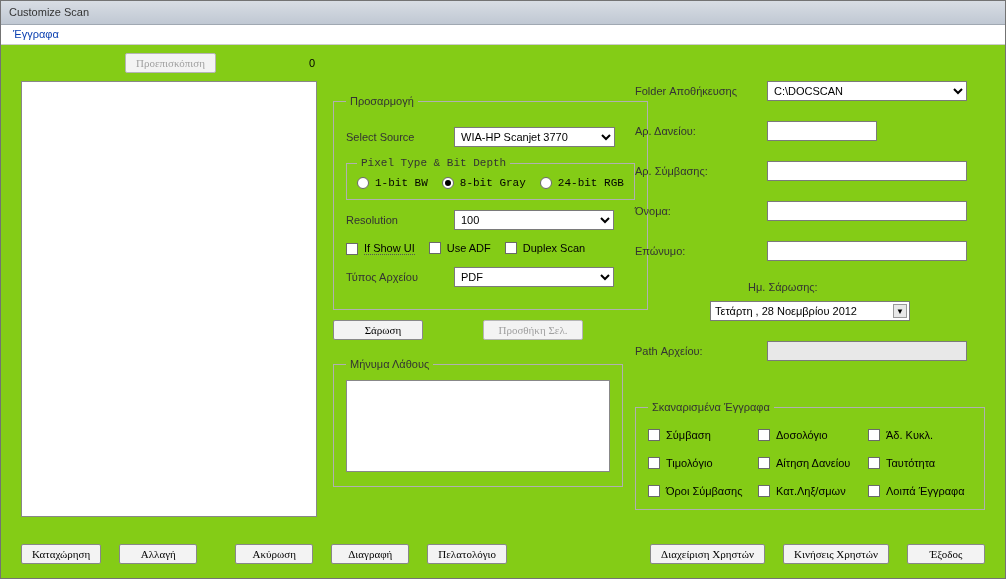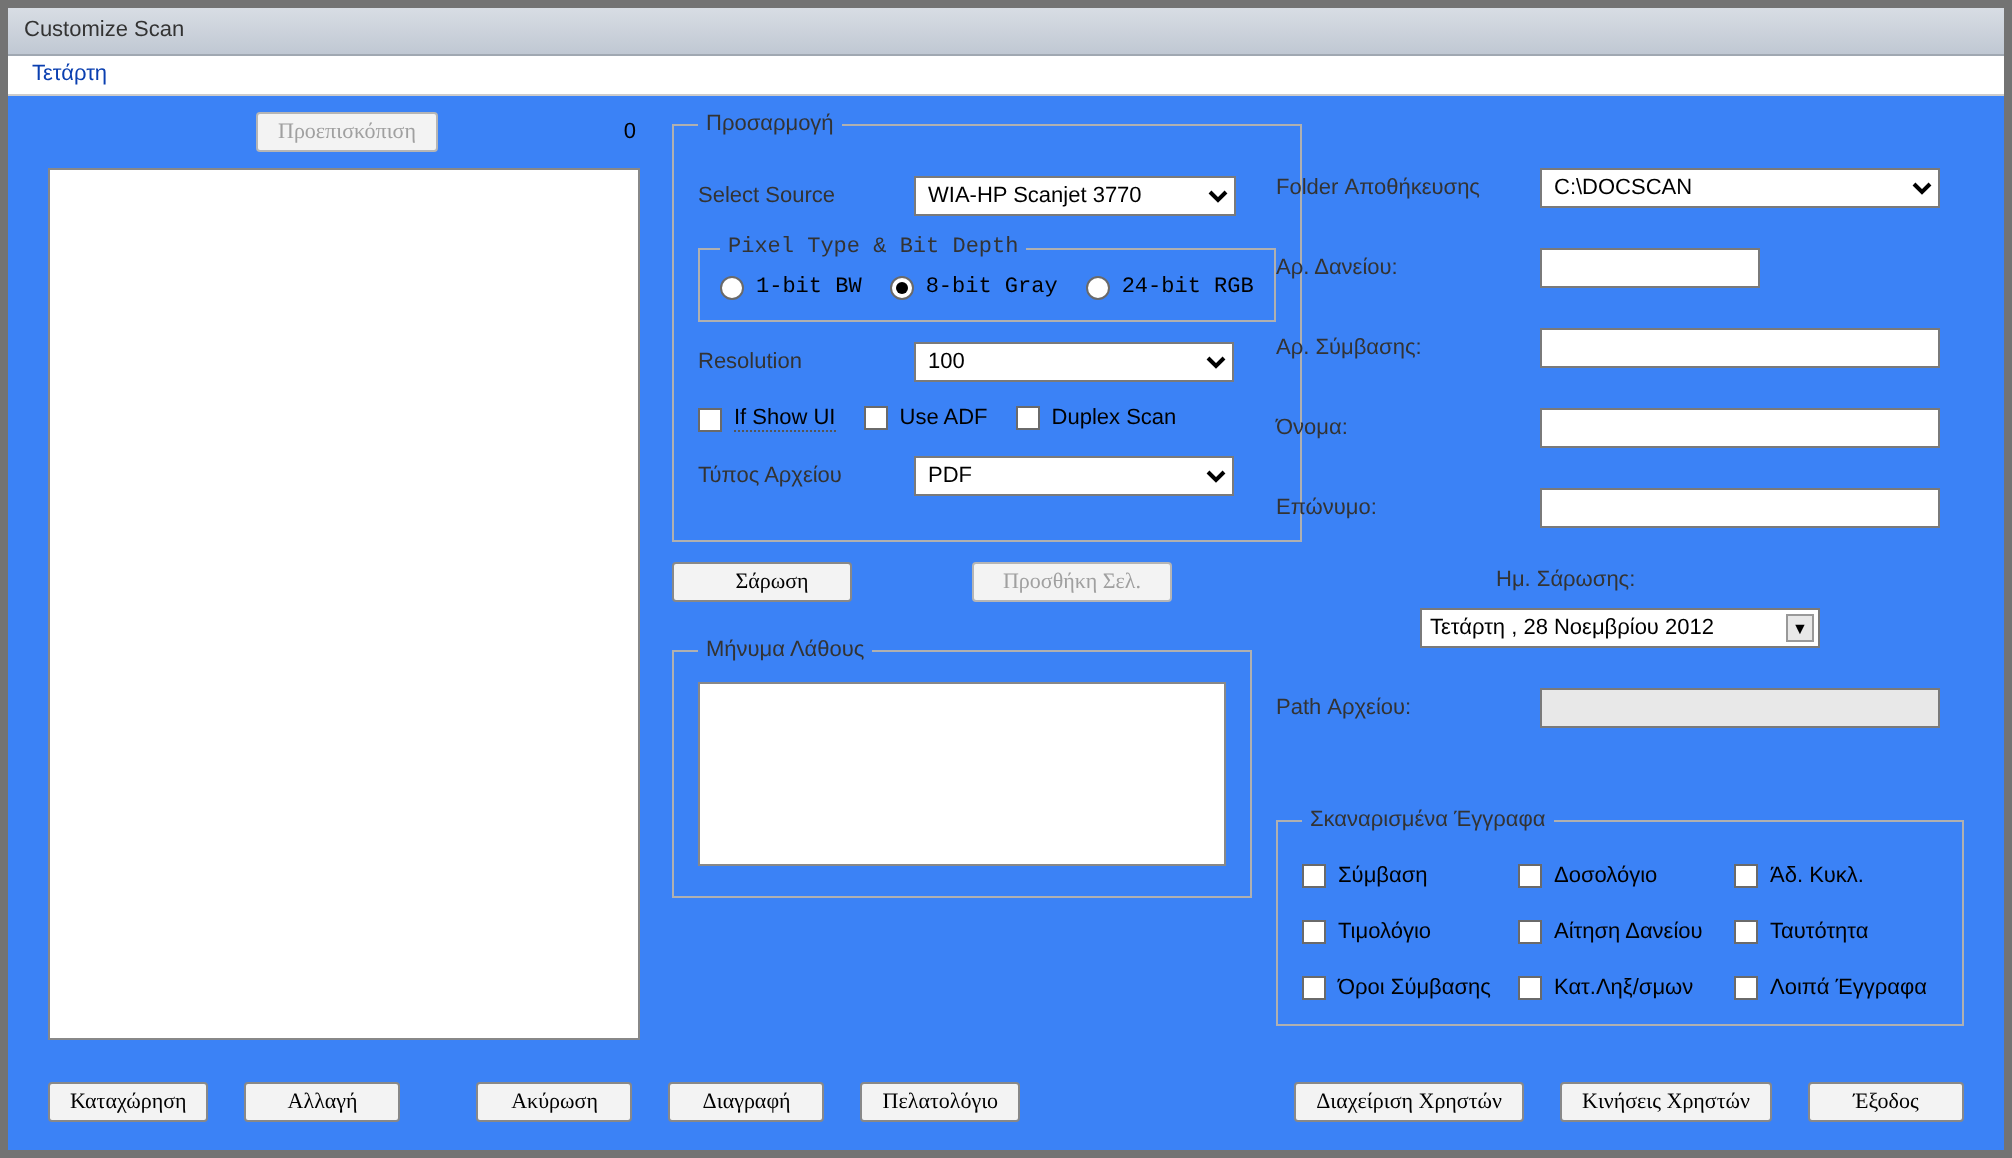--- a/index.html
+++ b/index.html
@@ -6,23 +6,23 @@
   body {
     margin: 0;
     font-family: Tahoma, Arial, sans-serif;
     font-size: 11px;
     background: #9ea7b3;
     overflow: hidden;
   }
   .window {
     width: 1006px;
     height: 579px;
-    background: #3b82f6;
+    background: #84cc16;
     position: relative;
-    border: 4px solid #737373;
+    border: 1px solid #737373;
   }
   .title-bar {
     height: 24px;
     background: linear-gradient(#d8dde4, #c0c8d3);
     border-bottom: 1px solid #a0a8b2;
     padding: 5px 8px;
     color: #333;
     font-size: 11px;
   }
   .menu-bar {
@@ -37,21 +37,21 @@
     padding: 3px 4px;
     cursor: pointer;
   }
   .content {
     display: flex;
     padding: 8px 20px;
     gap: 12px;
     height: 478px;
   }
   .left-col { width: 300px; }
-  .mid-col  { width: 290px; }
+  .mid-col  { width: 290px; margin-top: 42px; }
   .right-col{ flex: 1; }
 
   .btn {
     background: #f3f3f3;
     border: 1px solid #888;
     border-radius: 2px;
     padding: 3px 10px;
     font-size: 11px;
     cursor: pointer;
     color: #000;
@@ -195,21 +195,21 @@
 </head>
 <body>
 
 <div class="window">
 
   <div class="title-bar">
     <span>Customize Scan</span>
   </div>
 
   <div class="menu-bar">
-    <span class="menu-item">Τετάρτη</span>
+    <span class="menu-item">Έγγραφα</span>
   </div>
 
   <div class="content">
 
     <div class="left-col">
       <div class="preview-top">
         <button class="btn" disabled="">Προεπισκόπιση</button>
         <span>0</span>
       </div>
       <div class="preview-box"></div>

